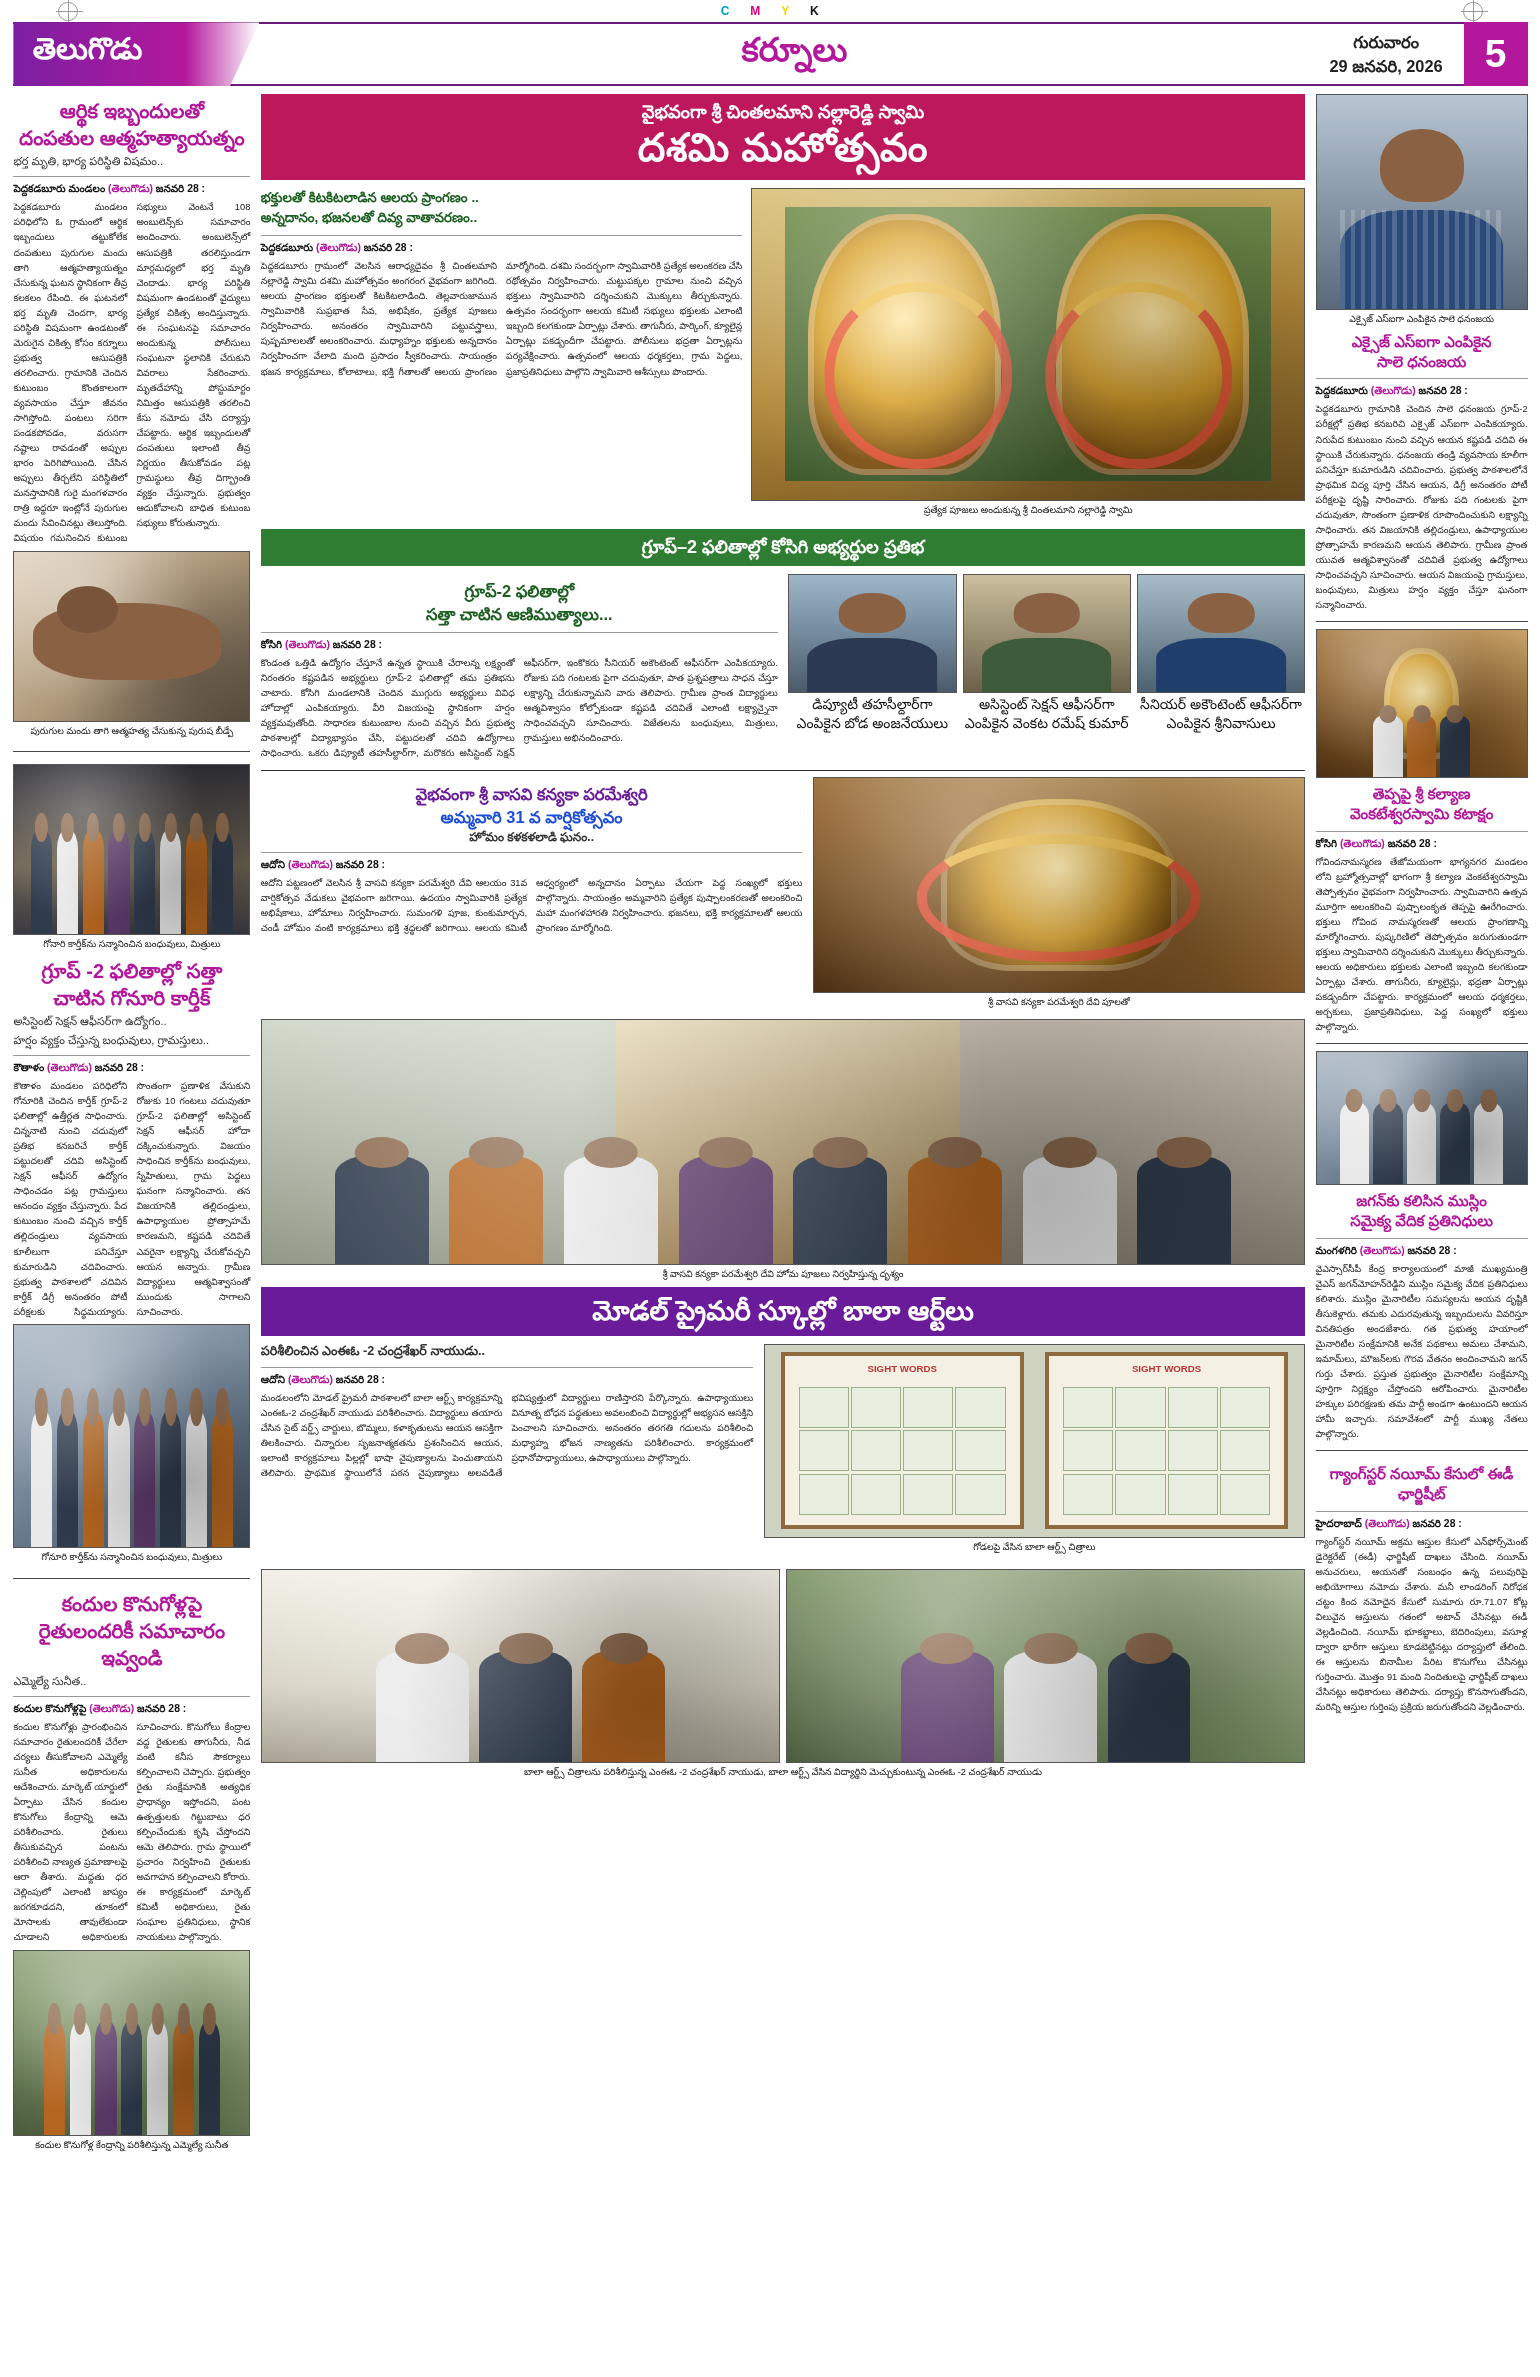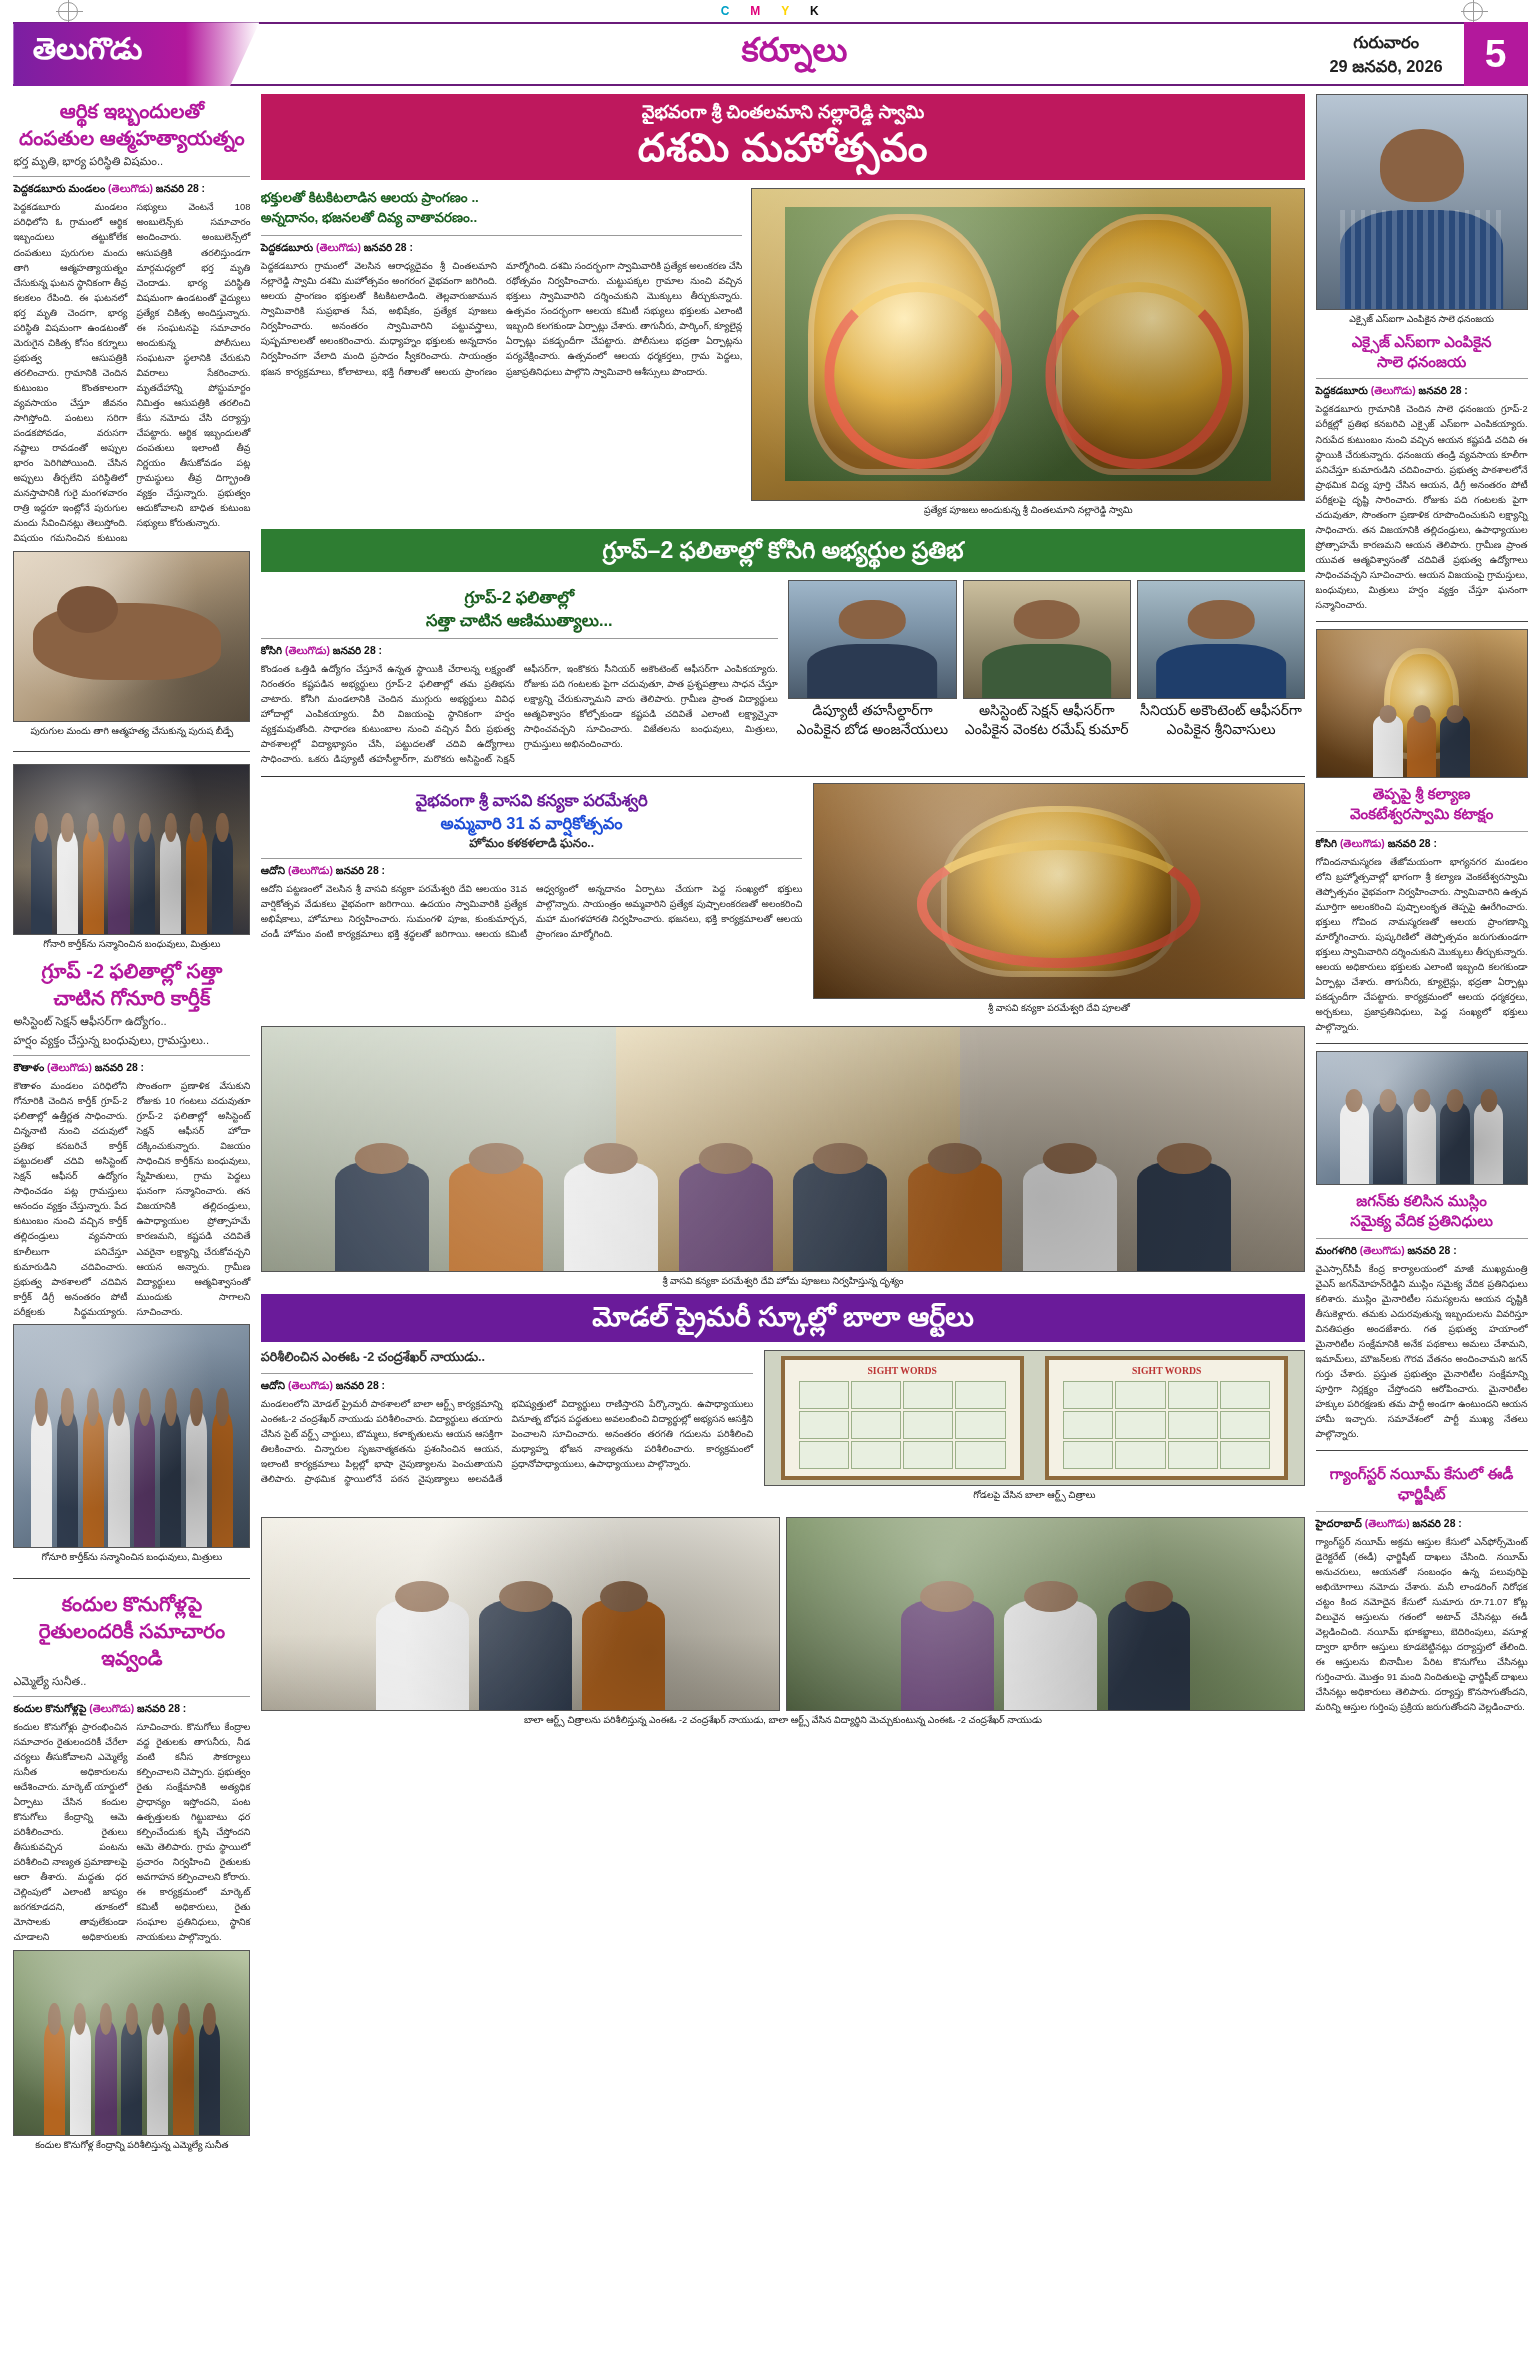--- a/index.html
+++ b/index.html
@@ -384,21 +384,21 @@
             <div class="deity" style="left:55%;right:10%;"></div>
             <div class="garland" style="left:30%;width:34%;"></div>
             <div class="garland" style="left:70%;width:34%;"></div>
             <div class="sheen"></div>
           </div>
           <div class="caption">ప్రత్యేక పూజలు అందుకున్న శ్రీ చింతలమాని నల్లారెడ్డి స్వామి</div>
         </div>
       </div>
 
       <div class="banner green" style="margin-top:6px;">
-        <span class="small" style="font-size:23px;">గ్రూప్–2 ఫలితాల్లో కోసిగి అభ్యర్థుల ప్రతిభ</span>
+        <span class="small" style="font-size:18px;">గ్రూప్–2 ఫలితాల్లో కోసిగి అభ్యర్థుల ప్రతిభ</span>
       </div>
 
       <div style="display:grid;grid-template-columns: 1fr 1fr; gap:10.4px; margin-top:7.5px;">
         <div>
           <div class="mid-head" style="white-space:pre-line;">గ్రూప్-2 ఫలితాల్లో
 సత్తా చాటిన ఆణిముత్యాలు...</div>
           <div class="rule"></div>
           <div class="byline">
             <span>కోసిగి</span>
             <span class="tag">(తెలుగొడు)</span>
@@ -495,21 +495,21 @@
           <div class="sub-italic" style="font-size:12.7px;font-weight:bold;text-align:left;">పరిశీలించిన ఎంఈఓ -2 చంద్రశేఖర్ నాయుడు..</div>
           <div class="rule"></div>
           <div class="byline">
             <span>ఆదోని</span>
             <span class="tag">(తెలుగొడు)</span>
             <span>జనవరి 28 :</span>
           </div>
           <div class="body-text twocol">మండలంలోని మోడల్ ప్రైమరీ పాఠశాలలో బాలా ఆర్ట్స్ కార్యక్రమాన్ని ఎంఈఓ-2 చంద్రశేఖర్ నాయుడు పరిశీలించారు. విద్యార్థులు తయారు చేసిన సైట్ వర్డ్స్ చార్టులు, బొమ్మలు, కళాకృతులను ఆయన ఆసక్తిగా తిలకించారు. చిన్నారుల సృజనాత్మకతను ప్రశంసించిన ఆయన, ఇలాంటి కార్యక్రమాలు పిల్లల్లో భాషా నైపుణ్యాలను పెంచుతాయని తెలిపారు. ప్రాథమిక స్థాయిలోనే పఠన నైపుణ్యాలు అలవడితే భవిష్యత్తులో విద్యార్థులు రాణిస్తారని పేర్కొన్నారు. ఉపాధ్యాయులు వినూత్న బోధన పద్ధతులు అవలంబించి విద్యార్థుల్లో అభ్యసన ఆసక్తిని పెంచాలని సూచించారు. అనంతరం తరగతి గదులను పరిశీలించి మధ్యాహ్న భోజన నాణ్యతను పరిశీలించారు. కార్యక్రమంలో ప్రధానోపాధ్యాయులు, ఉపాధ్యాయులు పాల్గొన్నారు.</div>
         </div>
         <div>
-          <div class="photo" style="height:136px;margin-top:0;font-family:Liberation Serif, serif;">
+          <div class="photo" style="height:194px;margin-top:0;">
             <div class="ph-inner" style="background:#cfd3c2;"></div>
             <div style="position:absolute;left:3%;top:4%;width:45%;height:92%;">
               <div class="board" style="inset:0;">
                 <div class="board-title">SIGHT WORDS</div>
                 <div class="grid-cells">
                     <div></div>
                     <div></div>
                     <div></div>
                     <div></div>
                     <div></div>

